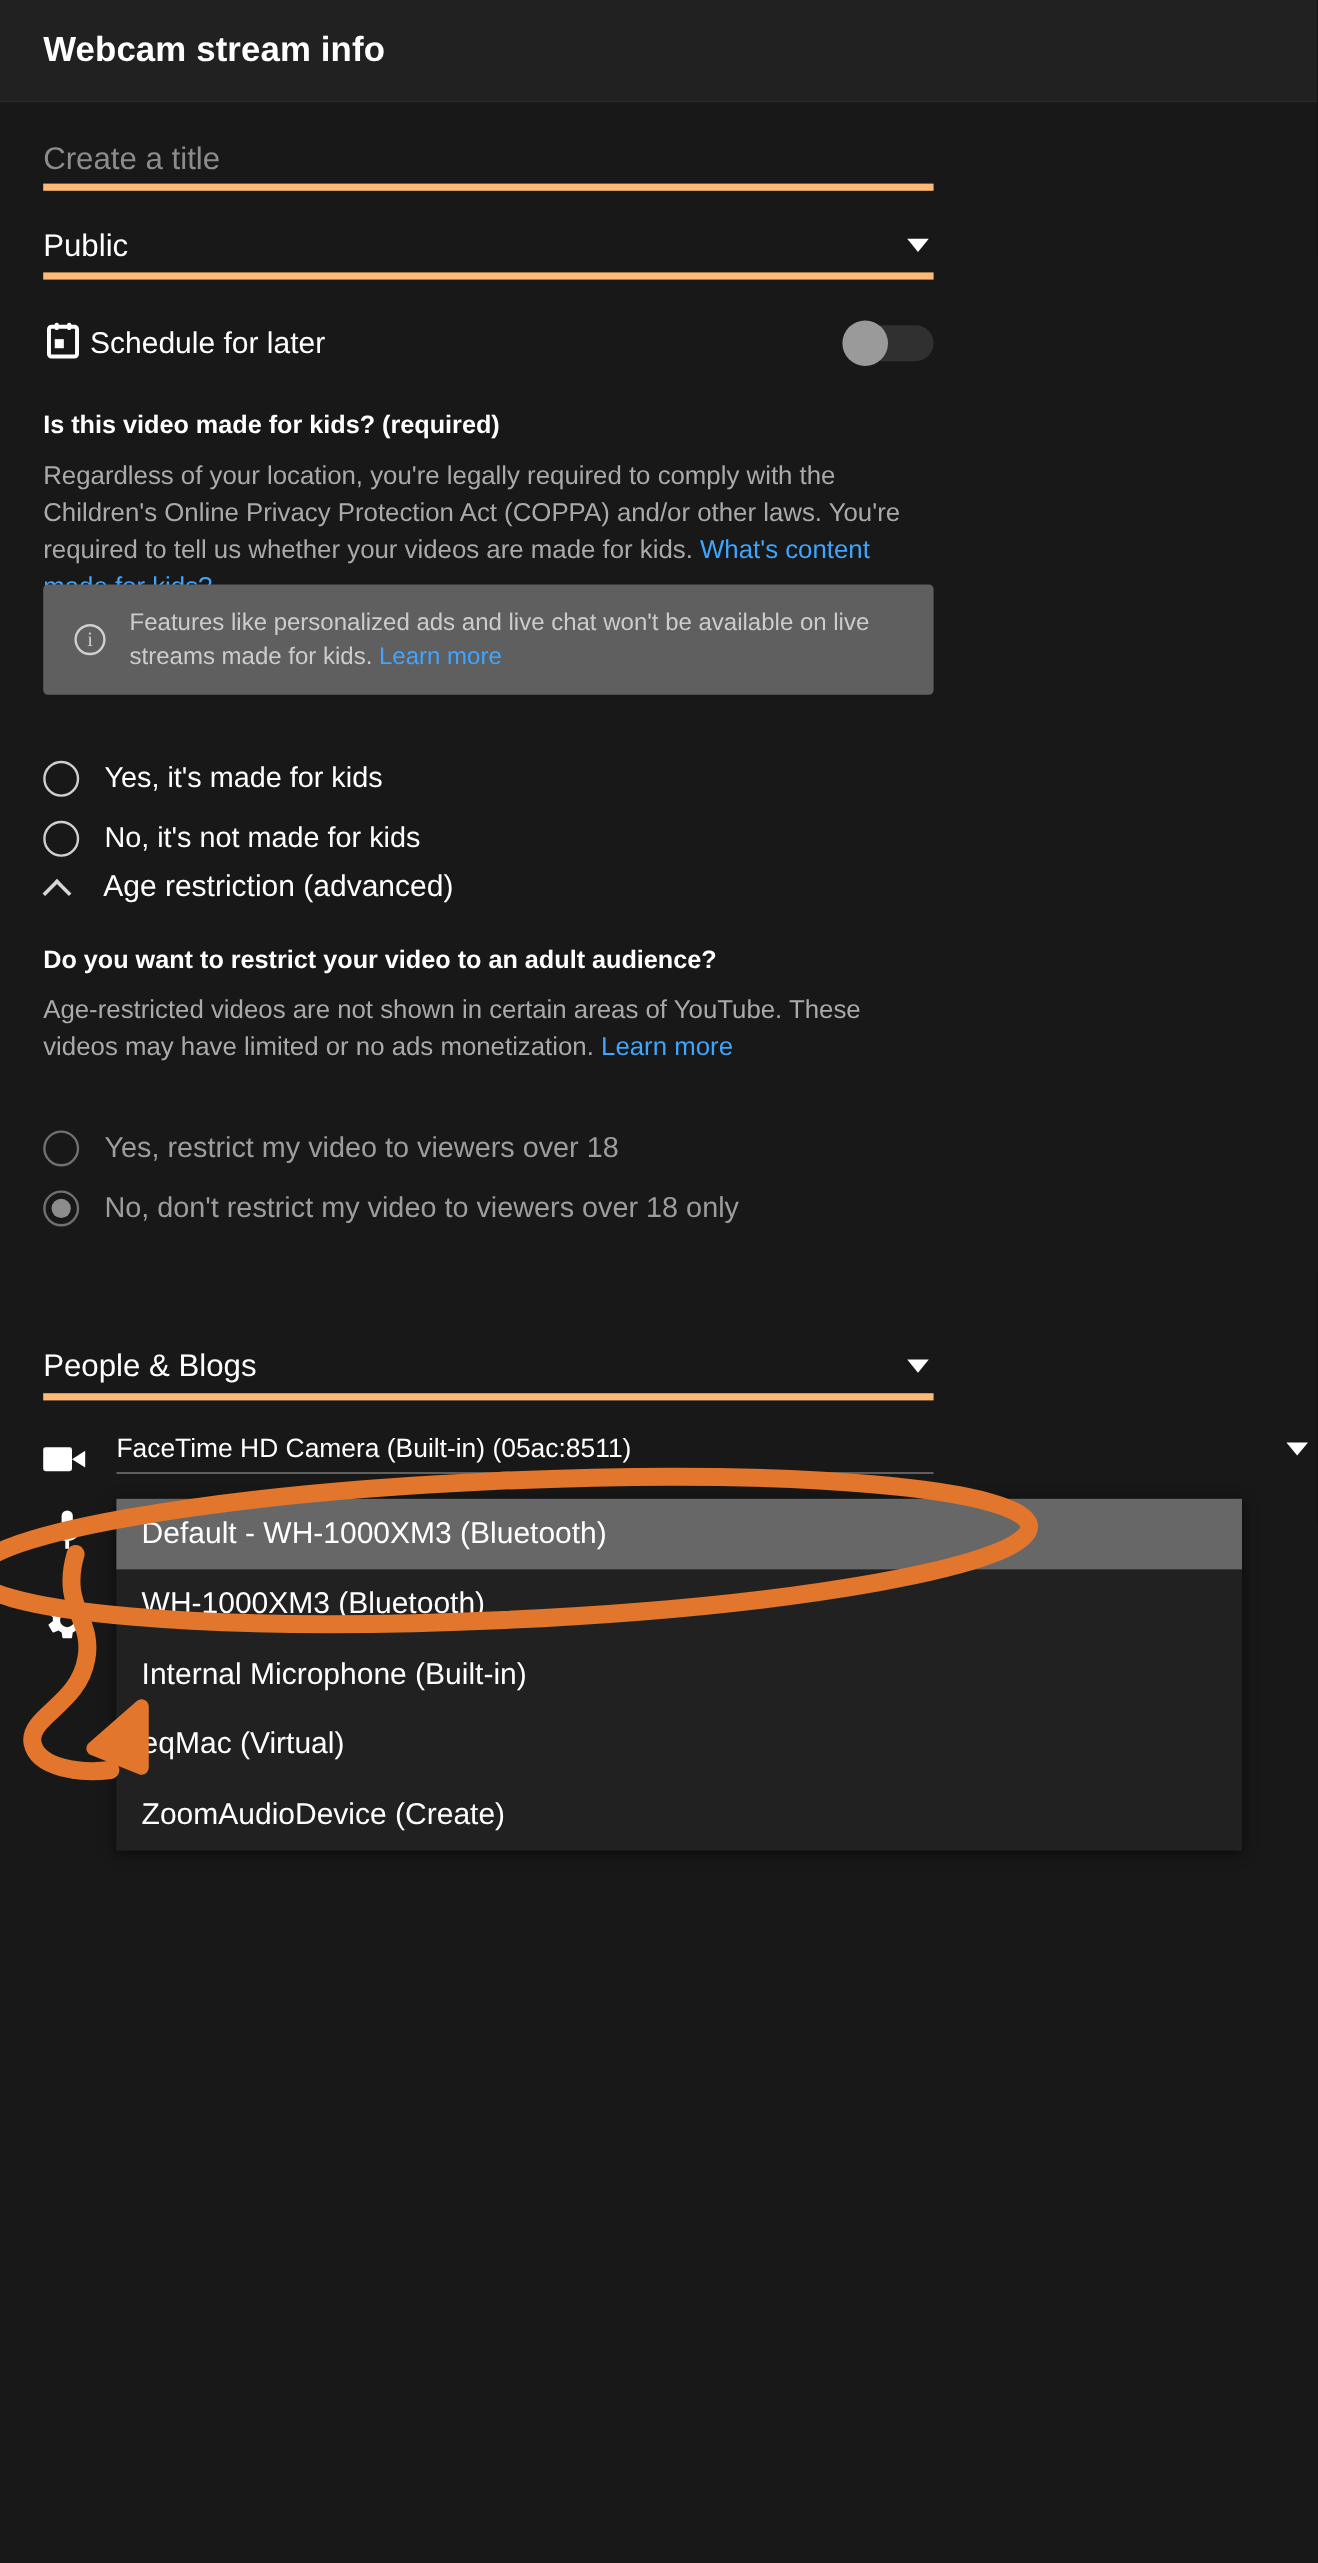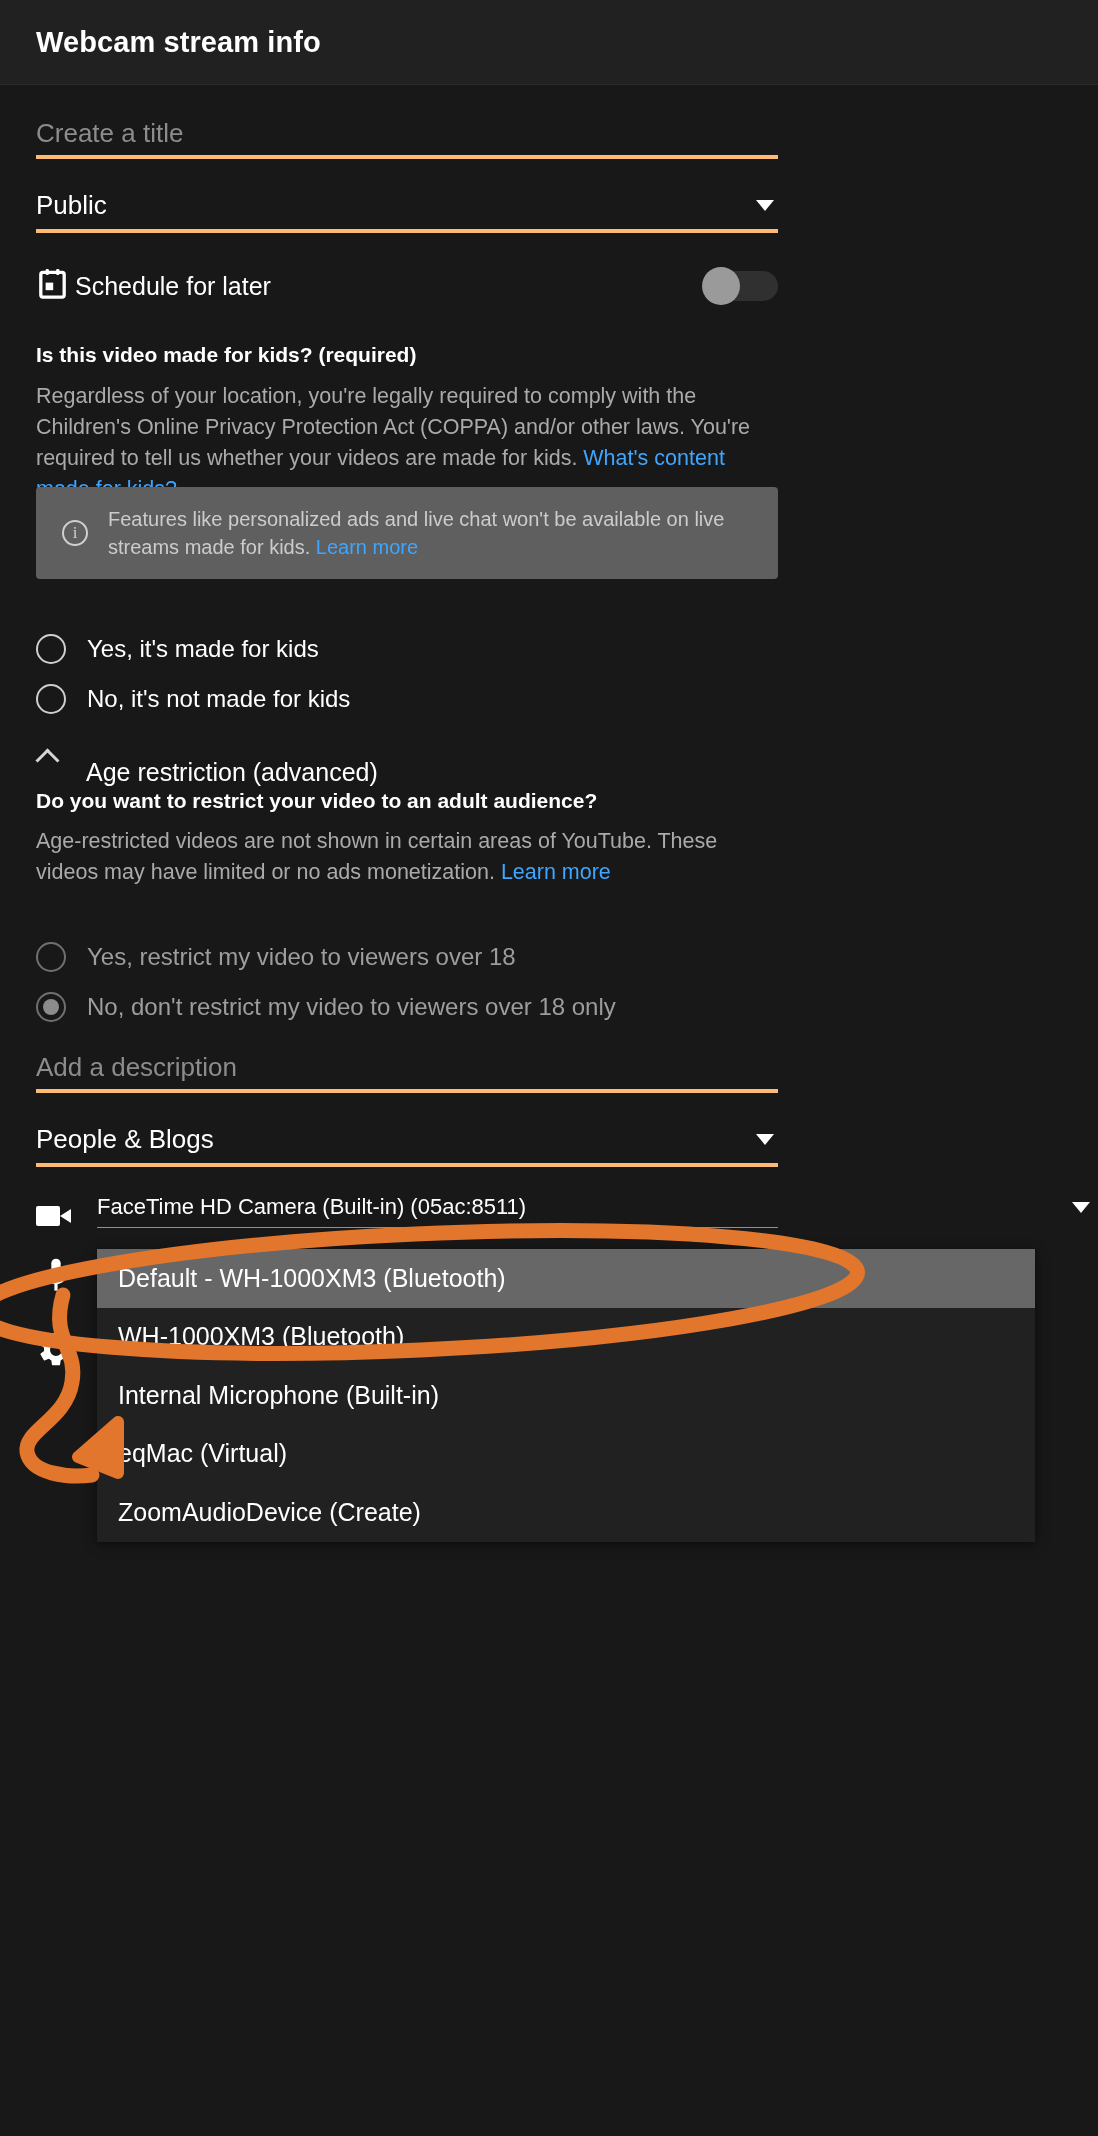--- a/index.html
+++ b/index.html
@@ -45,21 +45,21 @@
     left: 0; top: 85px;
     width: 1098px;
     height: 2051px;
     background: #181818;
     padding: 0 36px;
   }
 
   
   .field {
     position: relative;
-    border-bottom: 4px solid #fdba74;
+    border-bottom: 6px solid #fdba74;
     display: flex;
     align-items: center;
     justify-content: space-between;
   }
   .field-text {
     font-size: 26px;
     color: #ffffff;
     line-height: 1;
   }
   .field-text.placeholder { color: #8c8c8c; }
@@ -185,21 +185,21 @@
   .chevron-up::before {
     content: "";
     position: absolute;
     left: 3px; top: 7px;
     width: 14px; height: 14px;
     border-left: 3px solid #d6d6d6;
     border-top: 3px solid #d6d6d6;
     transform: rotate(45deg);
   }
   #age-header-label {
-    font-size: 25px; color: #ffffff; margin-left: 28px; margin-top: 33px;
+    font-size: 25px; color: #ffffff; margin-left: 28px;
   }
 
   #age-question {
     position: absolute; left: 36px; top: 704px;
     font-size: 21px; font-weight: 700; color: #ffffff;
   }
   #age-desc {
     position: absolute; left: 36px; top: 741px;
     width: 745px;
     font-size: 21.5px; line-height: 31px; color: #aaaaaa;
@@ -353,23 +353,20 @@
       <span class="radio dim"></span>
       <span class="radio-label dim">Yes, restrict my video to viewers over 18</span>
     </div>
     <div class="radio-row" id="age-radio-no">
       <span class="radio dim">
           <span class="radio-dot"></span>
         </span>
       <span class="radio-label dim">No, don't restrict my video to viewers over 18 only</span>
     </div>
 
-    <div class="field" id="desc-field">
-      <span class="field-text placeholder">Add a description</span>
-    </div>
 
     <div class="field" id="category-field">
       <span class="field-text">People &amp; Blogs</span>
       <span class="caret-down"></span>
     </div>
 
     <div id="camera-row">
       <span class="cam-icon"></span>
     </div>
     <div id="camera-label">FaceTime HD Camera (Built-in) (05ac:8511)</div>

